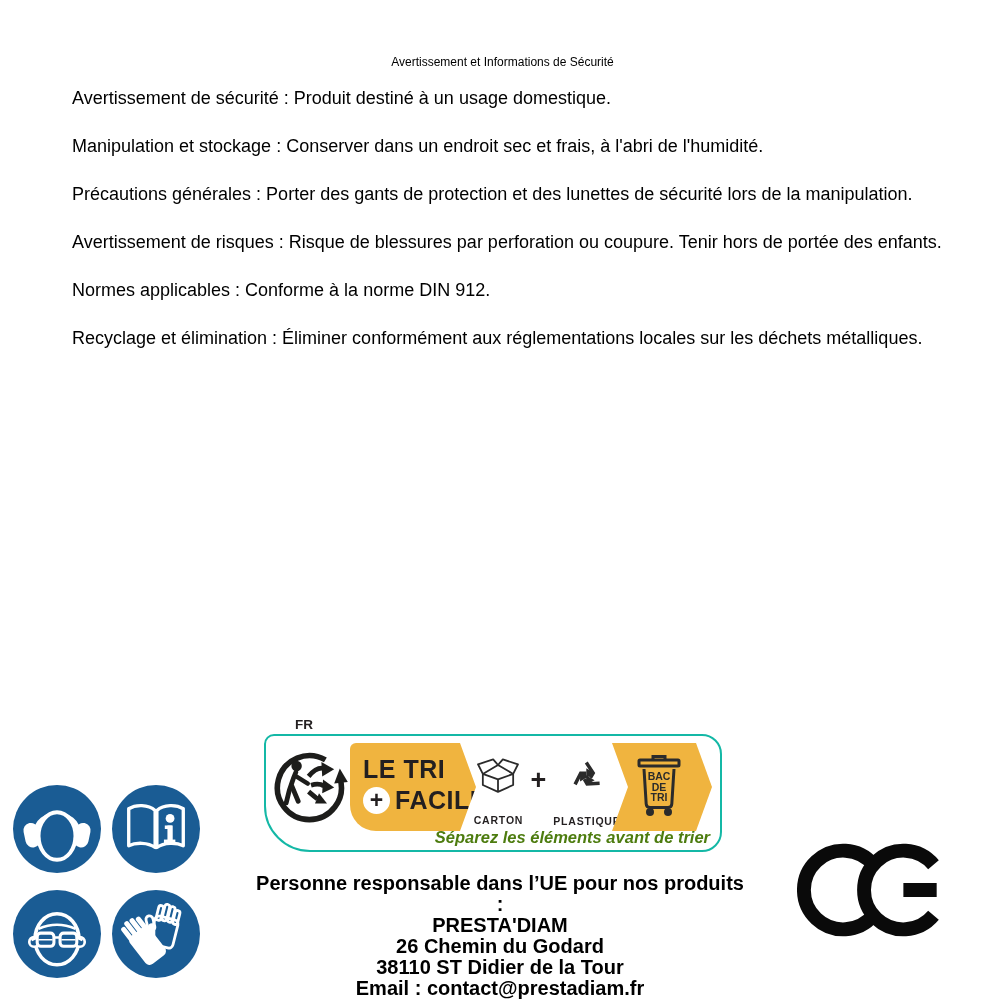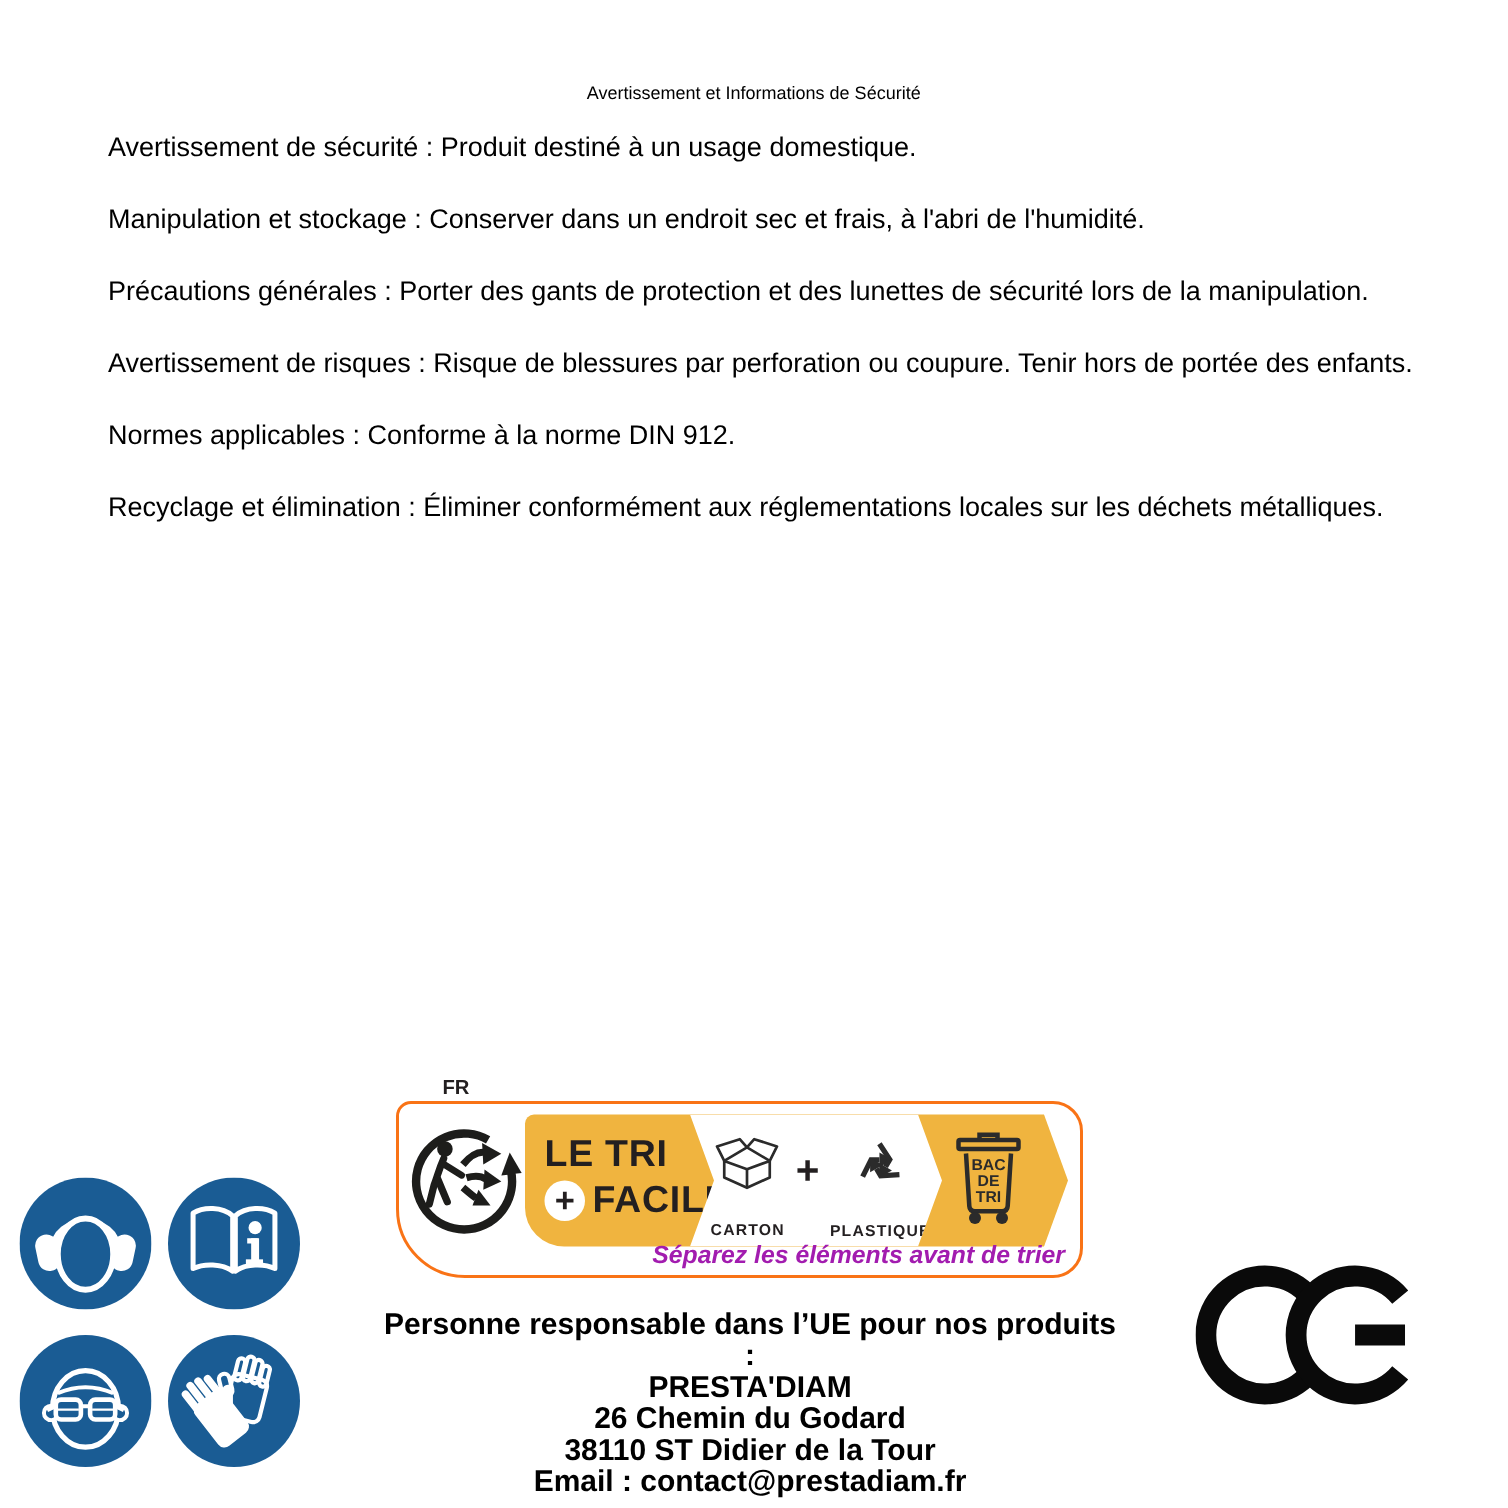--- a/index.html
+++ b/index.html
@@ -19,21 +19,21 @@
     position:absolute; left:13px; top:785px;
     display:grid; grid-template-columns:88px 88px; gap:17px 11px;
   }
   .icons-grid svg { width:88px; height:88px; display:block; }
 
   
   .sorting { position:absolute; left:264px; top:717px; }
   .fr { font-size:13.5px; font-weight:bold; margin:0 0 2px 5px; color:#231f20;padding-left:26px; }
   .box {
     position:relative; width:454px; height:114px; background:#fff;
-    border:2px solid #f97316; border-radius:10px 20px 20px 46px;
+    border:2px solid #14b8a6; border-radius:10px 20px 20px 46px;
   }
   .triman { position:absolute; left:5px; top:7px; width:80px; height:86px; }
   .banner {
     position:absolute; left:84px; top:7px; right:24px; height:88px;
     background:#F0B43F; border-radius:6px 0 0 26px;
   }
   .banner::after {
     content:""; position:absolute; left:100%; top:0; width:16px; height:100%;
     background:#F0B43F; clip-path:polygon(0 0, 100% 50%, 0 100%);
   }
@@ -52,21 +52,21 @@
     display:flex; align-items:center; justify-content:center;
     gap:7px; padding:0 20px 0 26px; box-sizing:border-box;
   }
   .mat { display:flex; flex-direction:column; align-items:center; margin-top:8px; }
   .mat svg { display:block; }
   .mat-label { font-size:10.5px; font-weight:bold; letter-spacing:0.8px; color:#231f20; margin-top:18px; }
   .mat-plus { font-size:27px; font-weight:700; color:#231f20; margin-top:-14px; }
   .bin { position:absolute; right:12px; top:8px; width:50px; height:68px; }
   .strip {
     position:absolute; left:0; right:10px; bottom:3px; text-align:right;
-    font-style:italic; font-weight:bold; font-size:16.5px; color:#a21caf;
+    font-style:italic; font-weight:bold; font-size:16.5px; color:#4d7c0f;
   }
 
   .contact {
     position:absolute; left:250px; top:873px; width:500px; text-align:center;
     font-weight:bold; font-size:20px; line-height:21px;
   }
   .ce { position:absolute; left:797px; top:842px; width:148px; height:96px; }
 </style>
 </head>
 <body>

